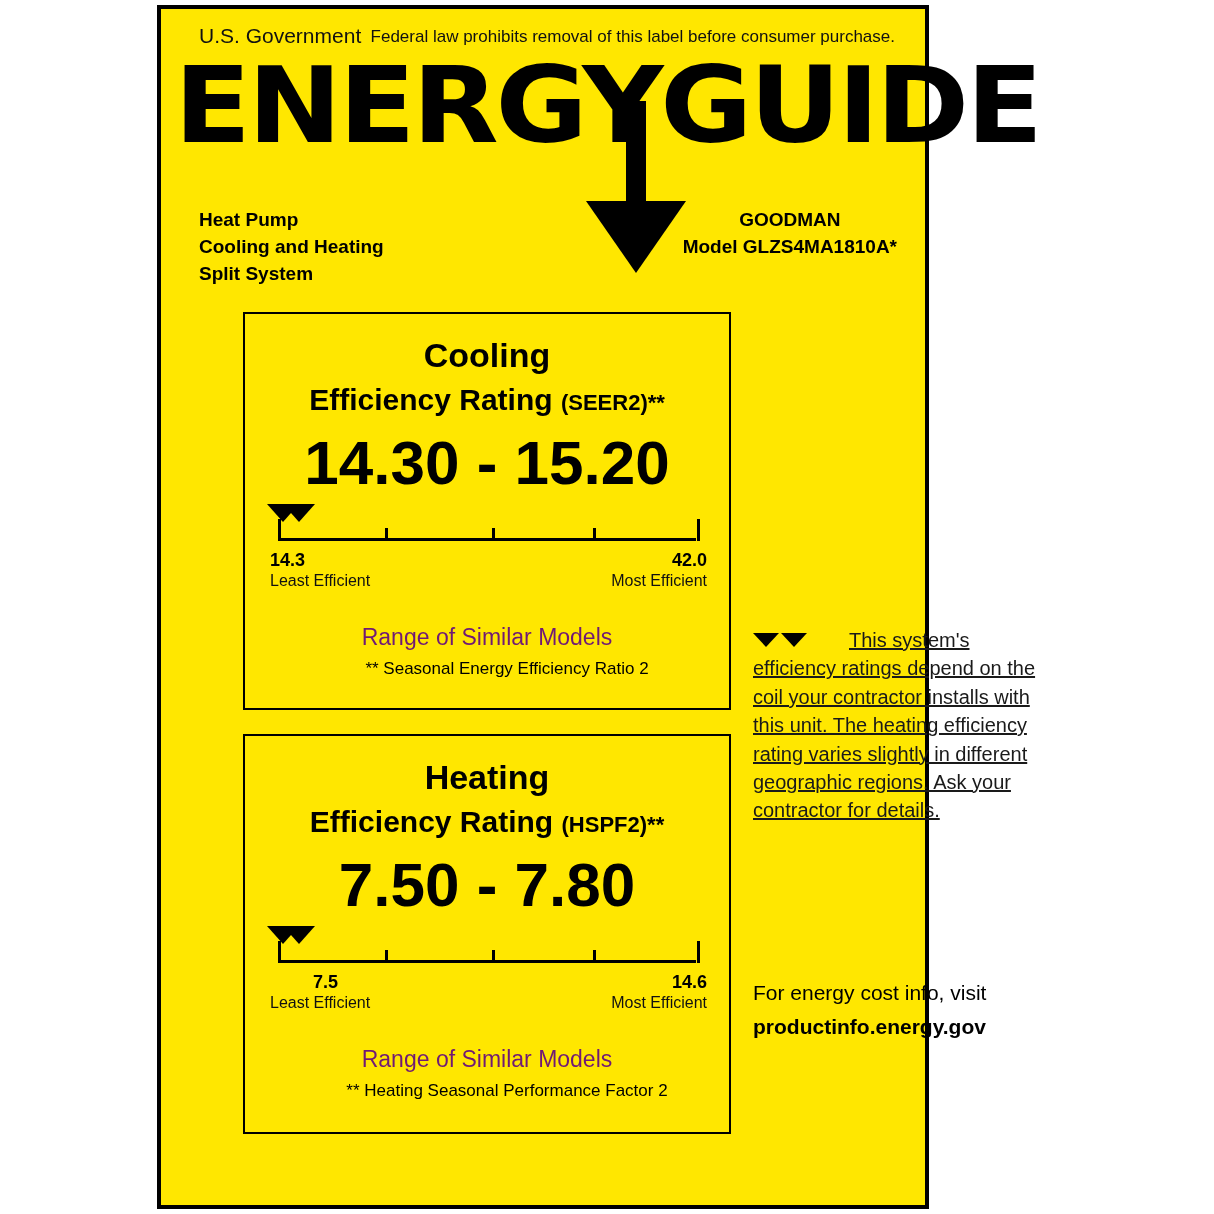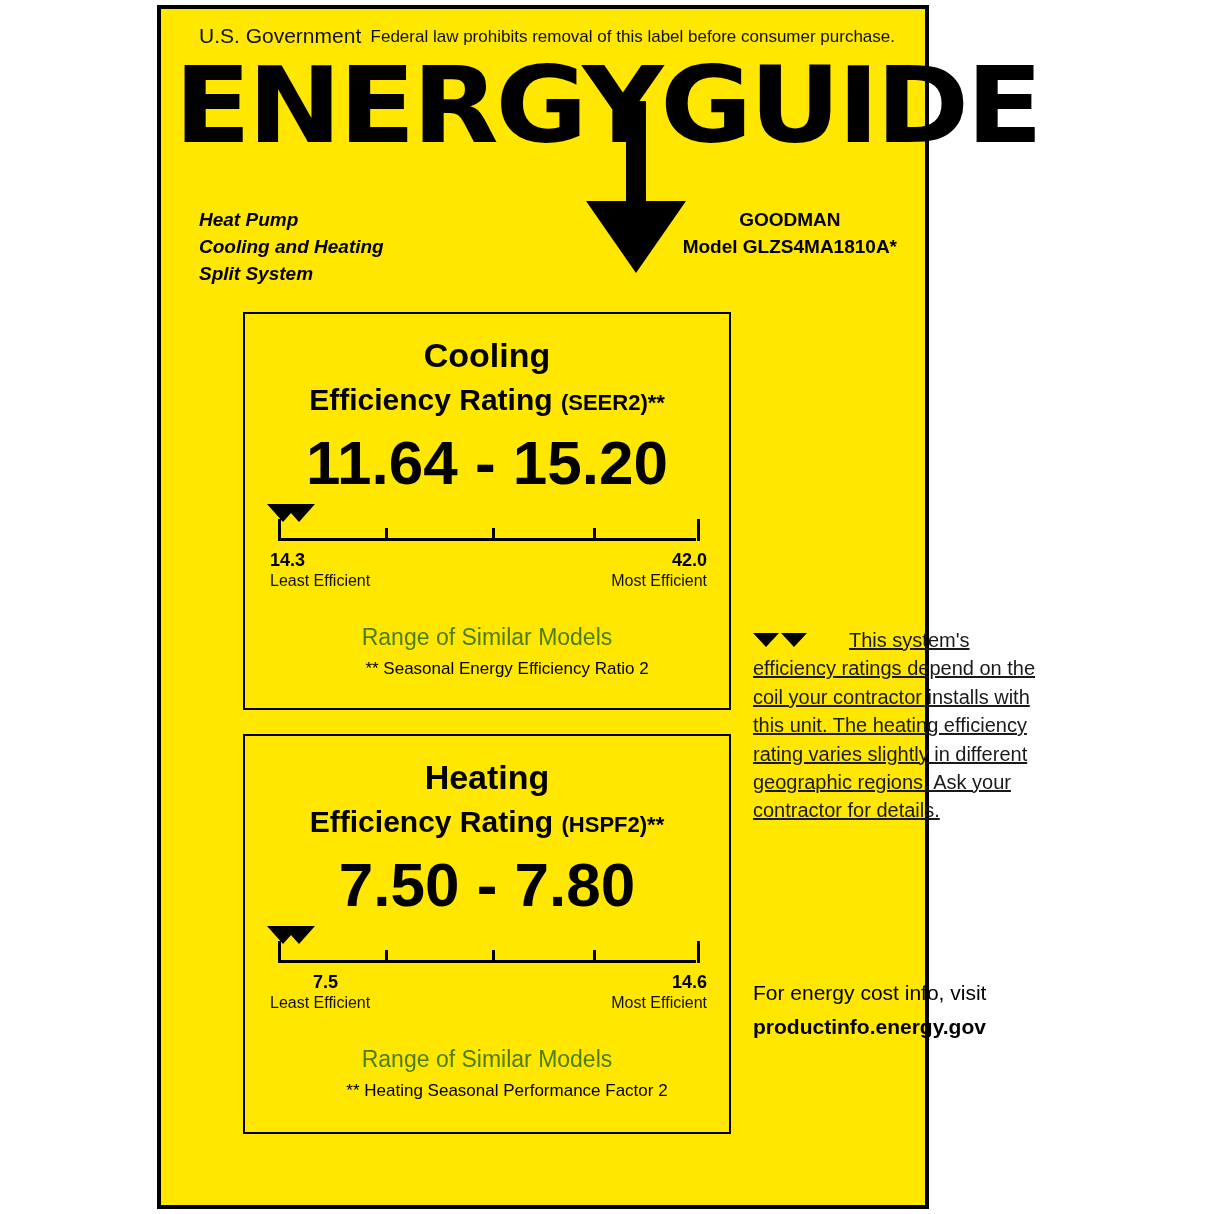--- a/index.html
+++ b/index.html
@@ -66,21 +66,20 @@
     border-left: 50px solid transparent;
     border-right: 50px solid transparent;
     border-top: 72px solid #000;
   }
 
   
   #product-type {
     left: 38px; top: 198px;
     font-size: 19px; font-weight: bold; color: #000;
     line-height: 1.42;
-    font-style: italic;
   }
   #brand-block {
     right: 28px; top: 198px;
     text-align: center;
     font-size: 19px; font-weight: bold; color: #000000;
     line-height: 1.42;
   }
 
   
   .rating-box {
@@ -146,21 +145,21 @@
     font-size: 18px; font-weight: bold; color: #000;
   }
   .scale-cap {
     position: absolute;
     font-size: 16px; color: #111;
   }
 
   .range-similar {
     text-align: center;
     font-size: 23px;
-    color: #4d7c0f;
+    color: #701a75;
     margin-top: 2px;
   }
   .footnote {
     text-align: center;
     font-size: 17px;
     color: #000;
     margin-top: 8px;
     padding-left: 40px;
   }
 
@@ -223,21 +222,21 @@
     <div>GOODMAN</div>
     <div>Model GLZS4MA1810A*</div>
   </div>
 
   <div class="abs rating-box" id="cooling-box">
     <div class="rating-title">Cooling</div>
     <div class="rating-sub">
       <span>Efficiency Rating</span>
       <span class="paren">(SEER2)**</span>
     </div>
-    <div class="rating-value">11.64 - 15.20</div>
+    <div class="rating-value">14.30 - 15.20</div>
 
     <div class="scale-wrap">
       <div class="marker" style="left:22px; top:0px;"></div>
       <div class="marker" style="left:38px; top:0px;"></div>
       <div class="scale-line" style="top:34px;"></div>
       <div class="tick tall" style="left:33px; top:15px;"></div>
       <div class="tick" style="left:140px; top:24px;"></div>
       <div class="tick" style="left:247px; top:24px;"></div>
       <div class="tick" style="left:348px; top:24px;"></div>
       <div class="tick tall" style="left:452px; top:15px;"></div>

